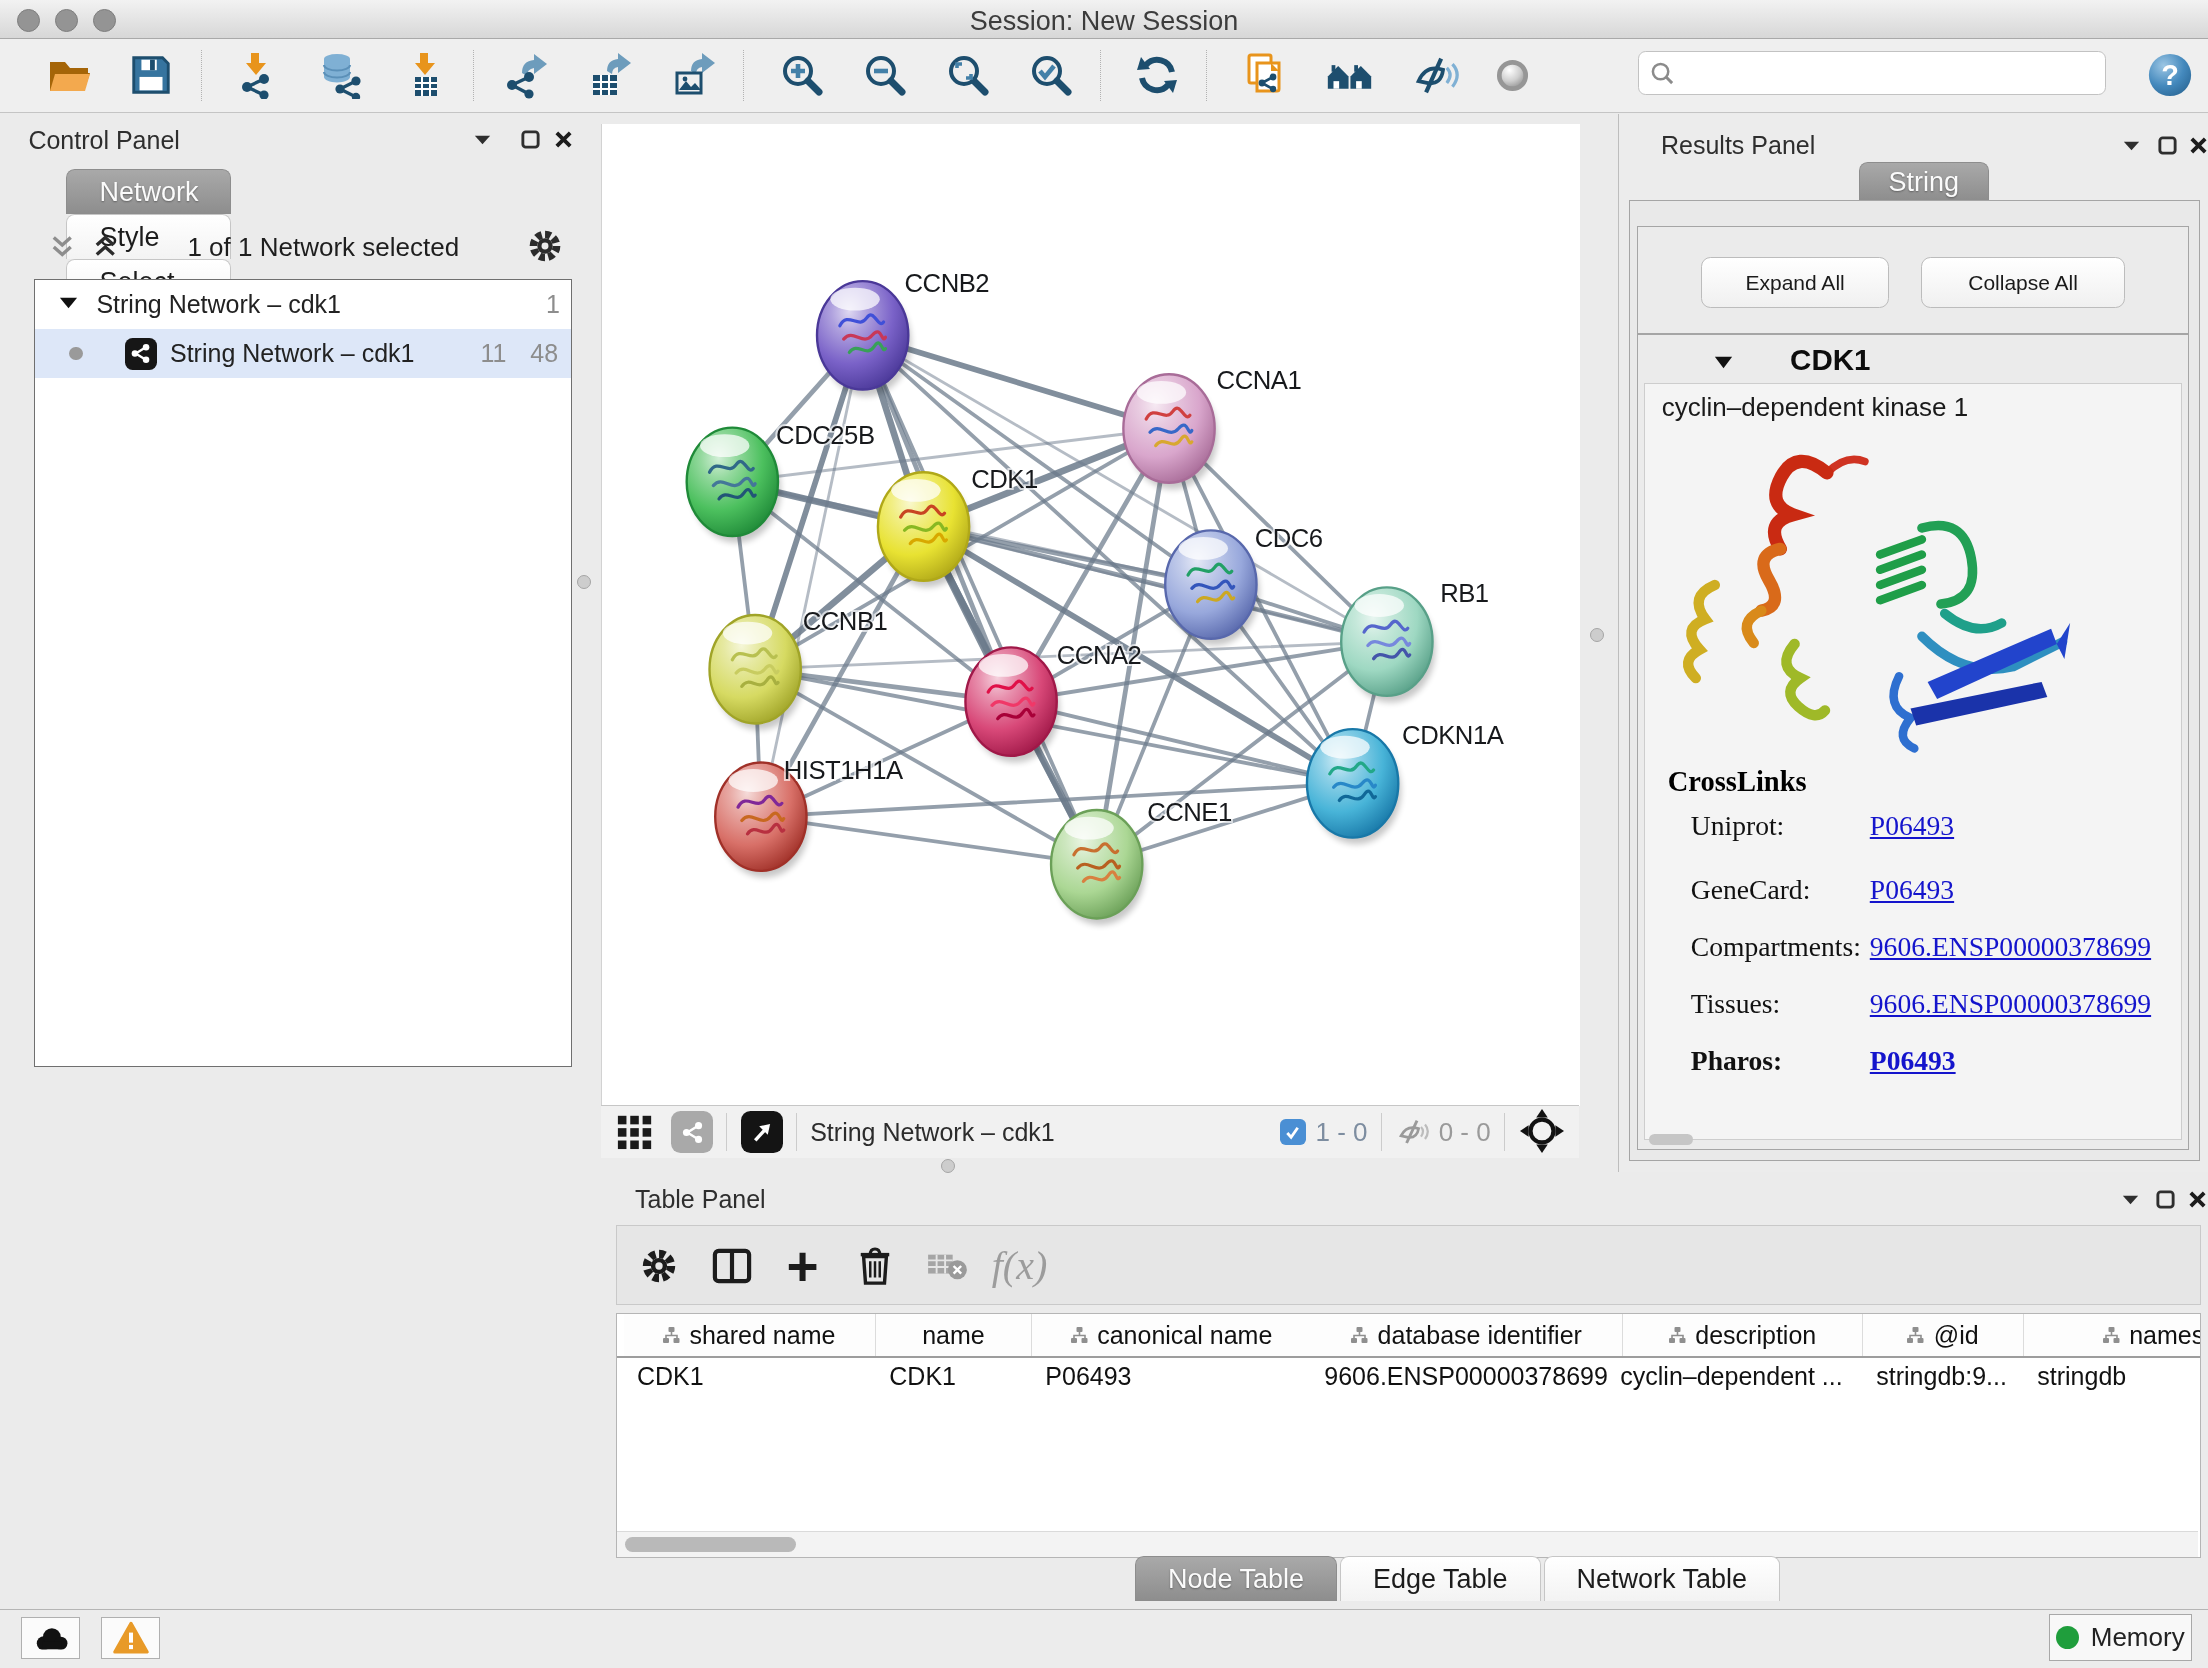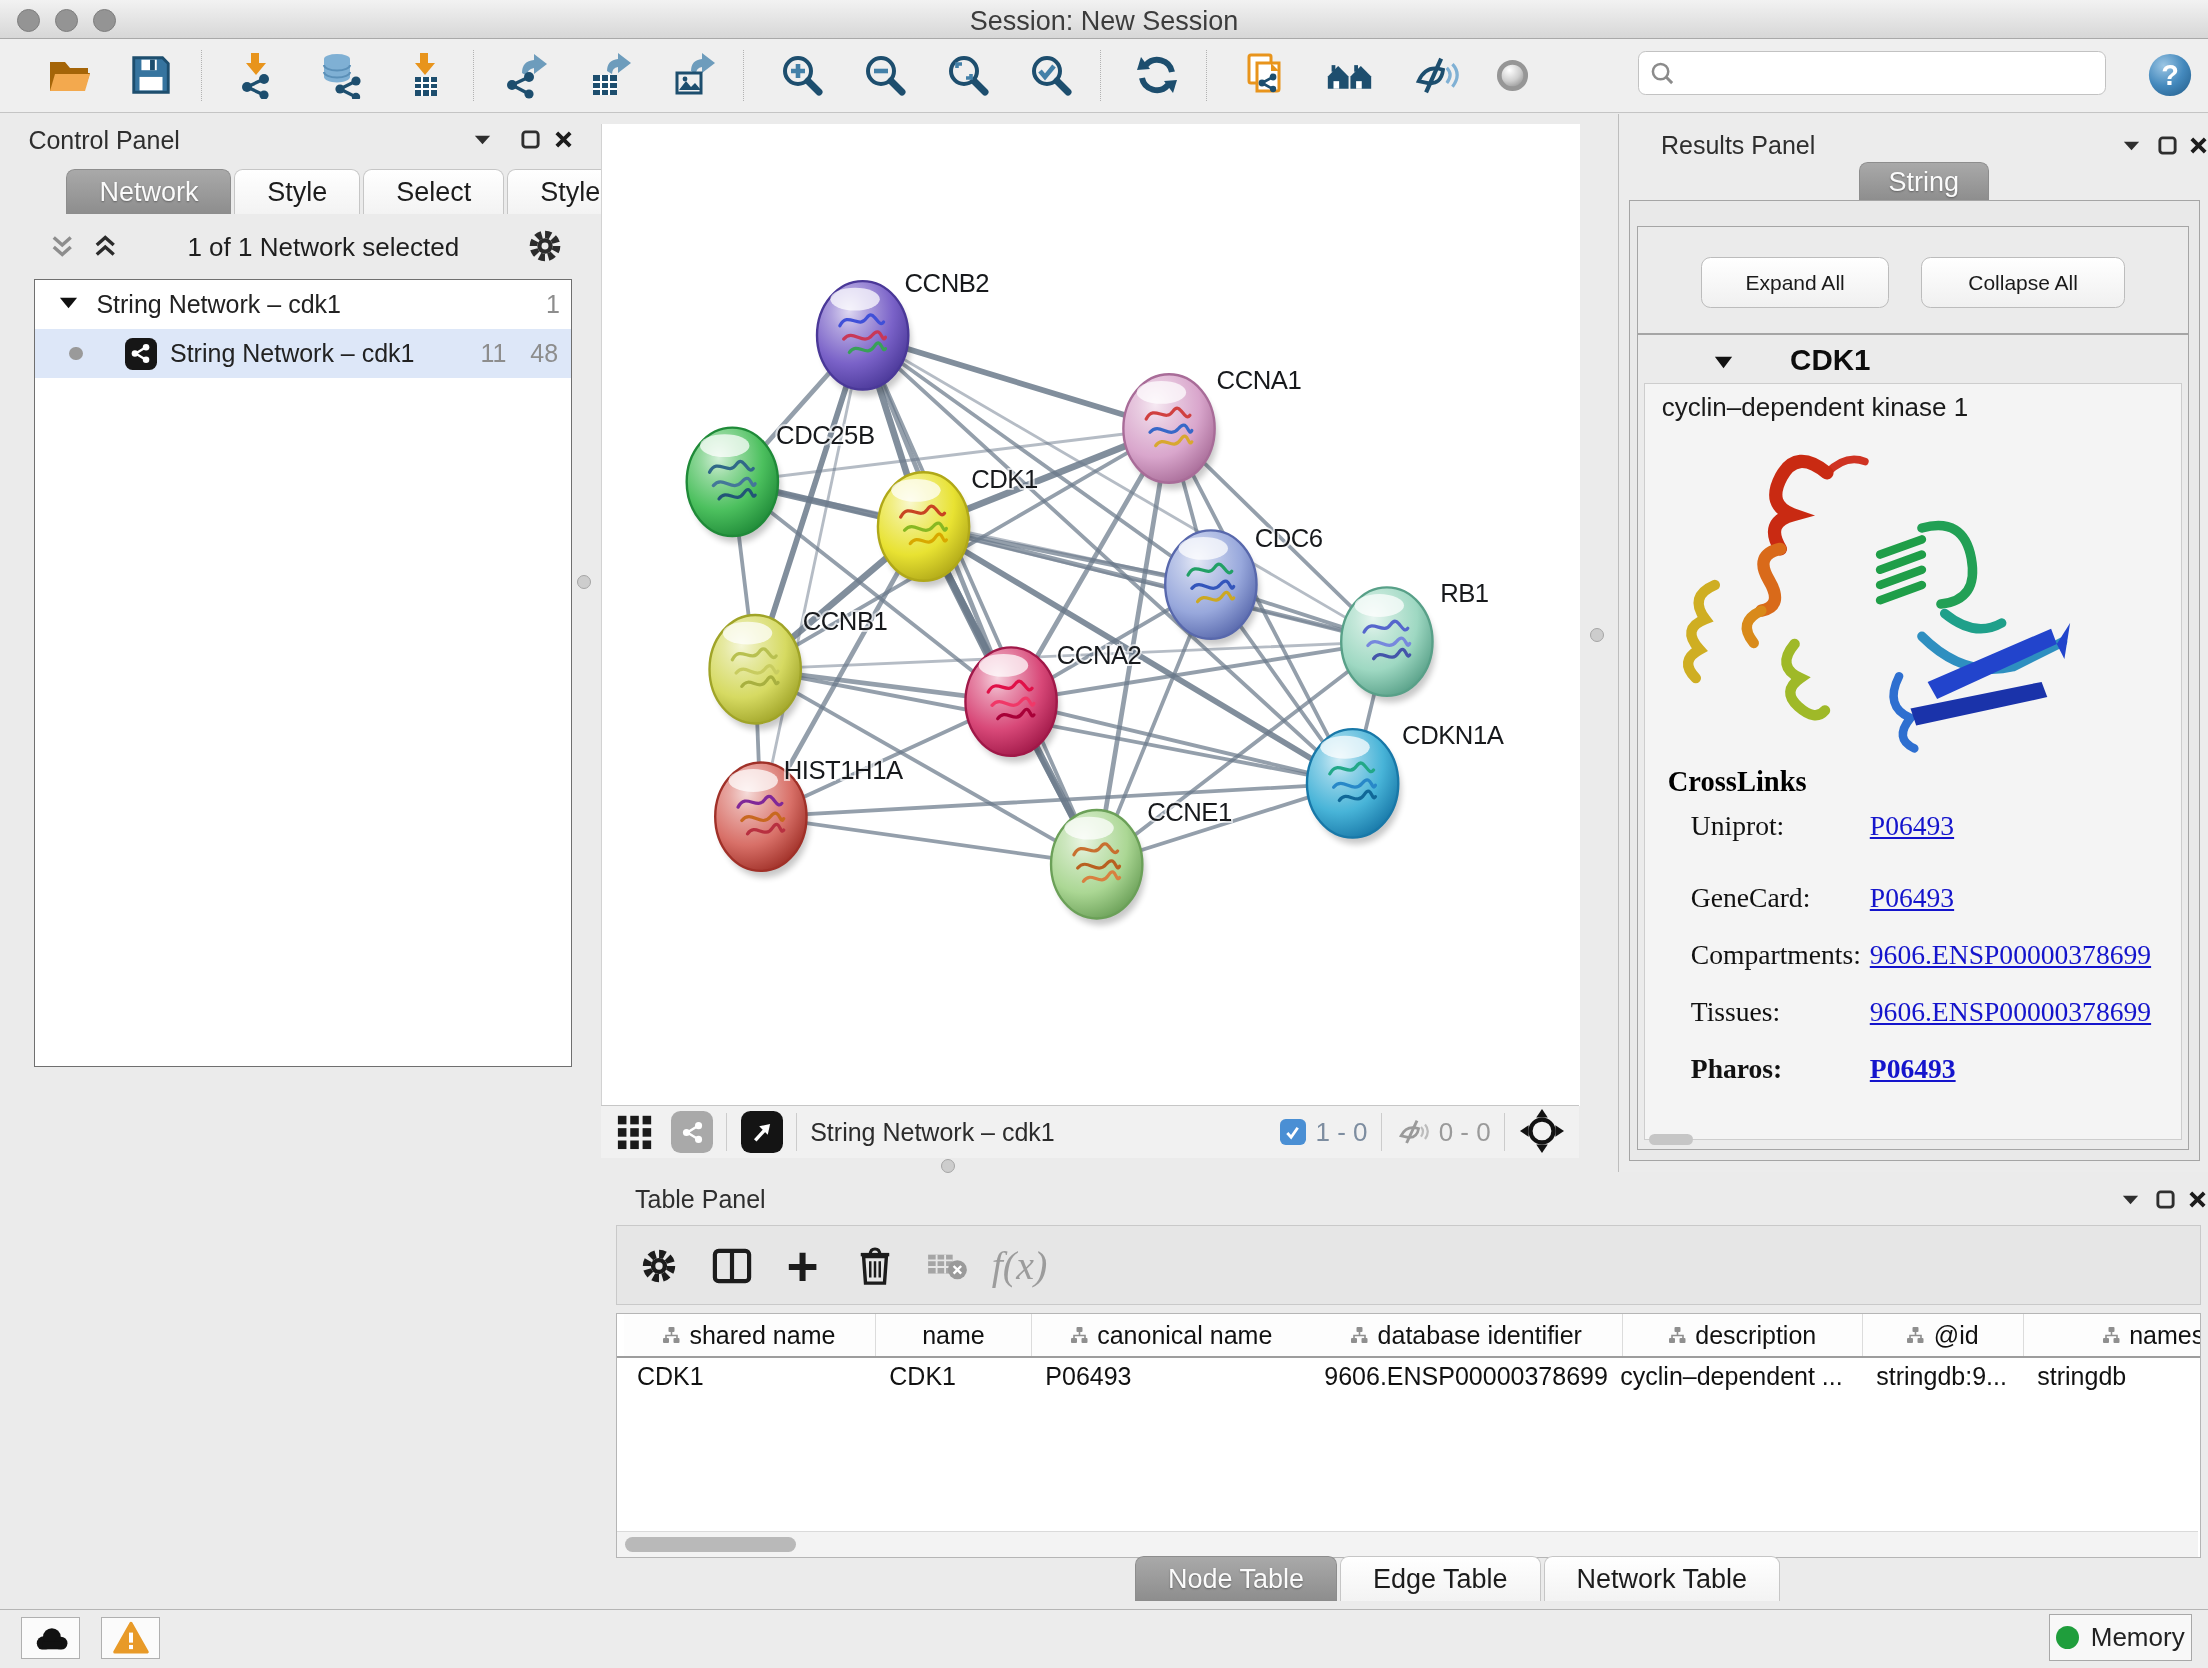--- a/index.html
+++ b/index.html
@@ -265,21 +265,21 @@
     <span class="abs pico" style="left:505px;top:9.5px;">
         <svg width="21" height="21" viewBox="0 0 22 22">
           <rect x="3" y="3" width="16" height="16" rx="3" fill="none" stroke="#2e2e2e" stroke-width="3"></rect>
         </svg>
       </span>
     <span class="abs pico" style="left:538px;top:9.5px;">
         <svg width="21" height="21" viewBox="0 0 22 22">
           <path d="M4 4L18 18M18 4L4 18" stroke="#1c1c1c" stroke-width="4"></path>
         </svg>
       </span>
-    <div class="abs" id="cp-tabs" style="left:55px;top:53px;">
+    <div class="abs" id="cp-tabs" style="left:55px;top:53px;flex-direction:column;">
         <div class="tab sel">Network</div>
         <div class="tab">Style</div>
         <div class="tab">Select</div>
         <div class="tab">Style</div>
       </div>
     <div class="abs" style="left:23px;top:112px;width:538px;display:flex;align-items:center;">
       <span style="margin-left:13.3px;"><svg width="28.5" height="32" viewBox="0 0 30 34">
             <path d="M6 8l9 8 9-8M6 18l9 8 9-8" stroke="#8d8d8d" stroke-width="3.6" fill="none"></path>
           </svg></span>
       <span style="margin-left:15px;"><svg width="28.5" height="32" viewBox="0 0 30 34">
@@ -644,21 +644,21 @@
               <path d="M286 190q32 26 60 10" stroke="#1fa08a" stroke-width="10"></path>
               <path d="M262 214q44 44 96 32l52-26" stroke="#2e8fc0" stroke-width="10"></path>
               <path d="M238 256q-16 32 12 44-18 22 4 32" stroke="#2e6fd0" stroke-width="9"></path>
             </g>
             <polygon points="398,206 268,262 278,280 404,222" fill="#2244cc"></polygon>
             <polygon points="388,262 250,290 256,308 394,278" fill="#1a33aa"></polygon>
             <polygon points="404,222 418,200 412,238" fill="#2244cc"></polygon>
           </svg>
           <div class="abs serif" style="left:23px;top:382px;font-size:28.5px;font-weight:bold;color:#000;">CrossLinks</div>
           <div class="abs" id="xl-rows" style="left:46px;top:426px;width:476px;">
-              <div style="display: flex; margin-bottom: 40px;">
+              <div style="display: flex; margin-bottom: 32px;">
                 <span class="serif xl-label" style="width: 179px;">Uniprot:</span>
                 <a class="serif xl-link" style="color: rgb(20, 20, 204);">P06493</a>
               </div>
               <div style="display: flex; margin-bottom: 25px;">
                 <span class="serif xl-label" style="width: 179px;">GeneCard:</span>
                 <a class="serif xl-link" style="color: rgb(20, 20, 204);">P06493</a>
               </div>
               <div style="display: flex; margin-bottom: 25px;">
                 <span class="serif xl-label" style="width: 179px;">Compartments:</span>
                 <a class="serif xl-link" style="color: rgb(20, 20, 204);">9606.ENSP00000378699</a>

